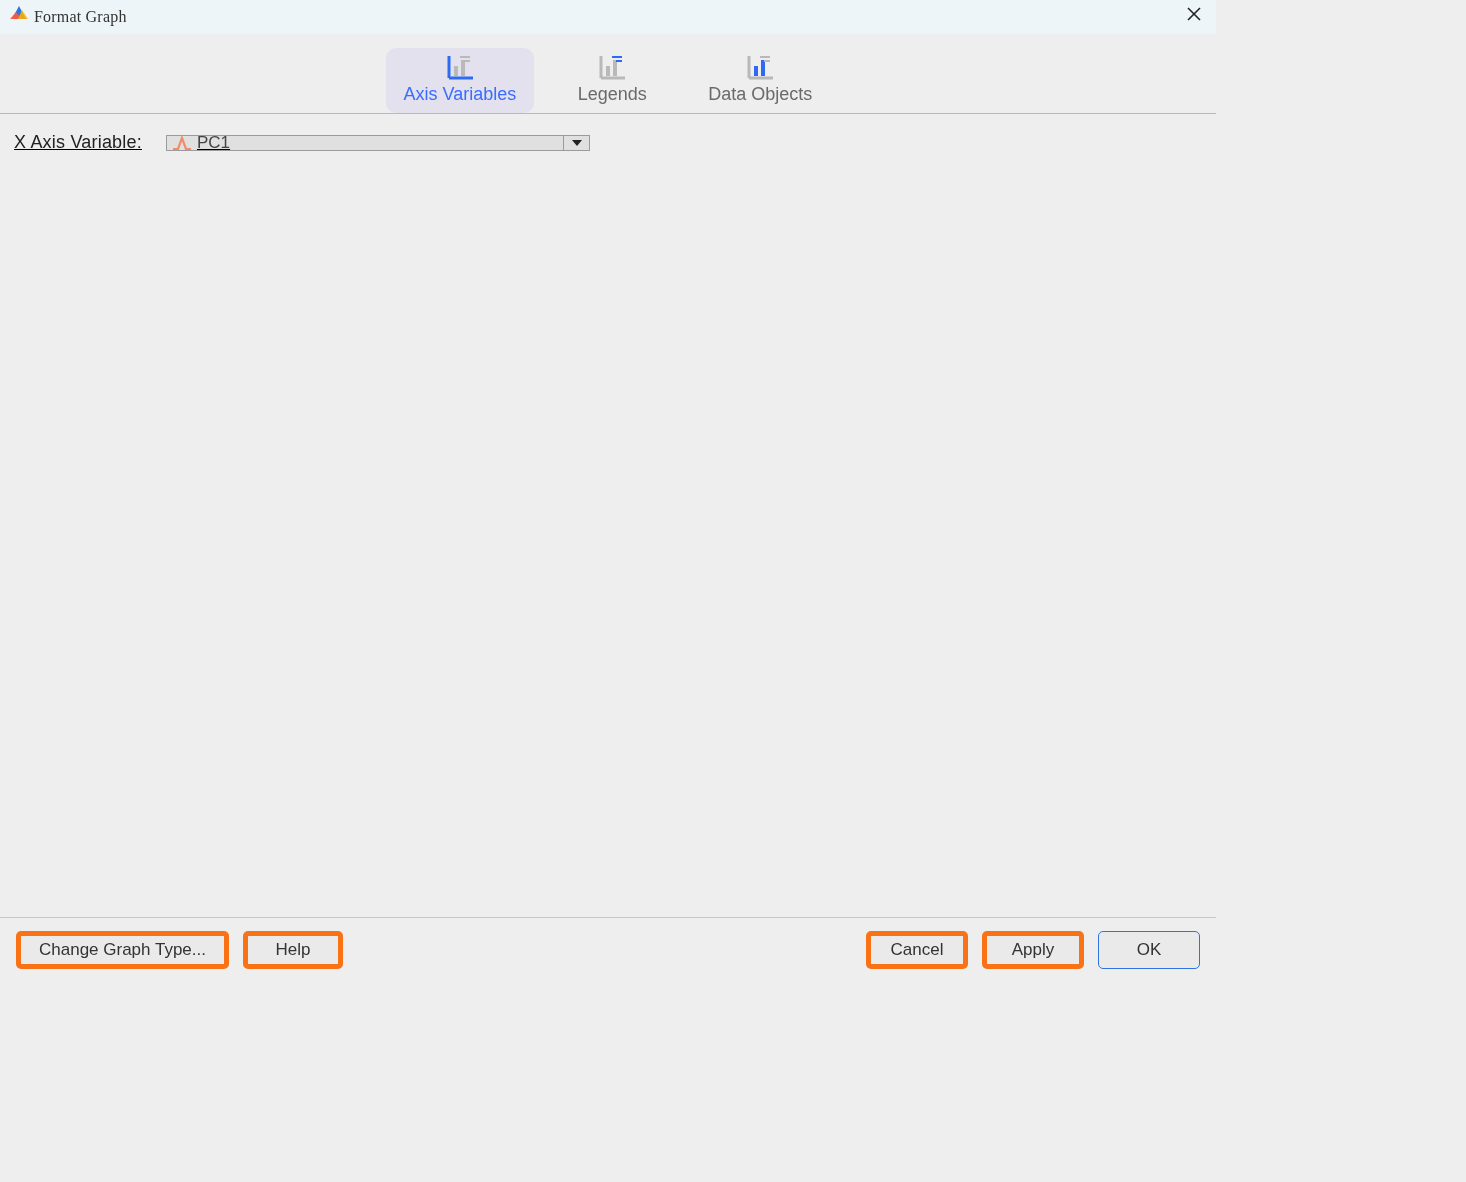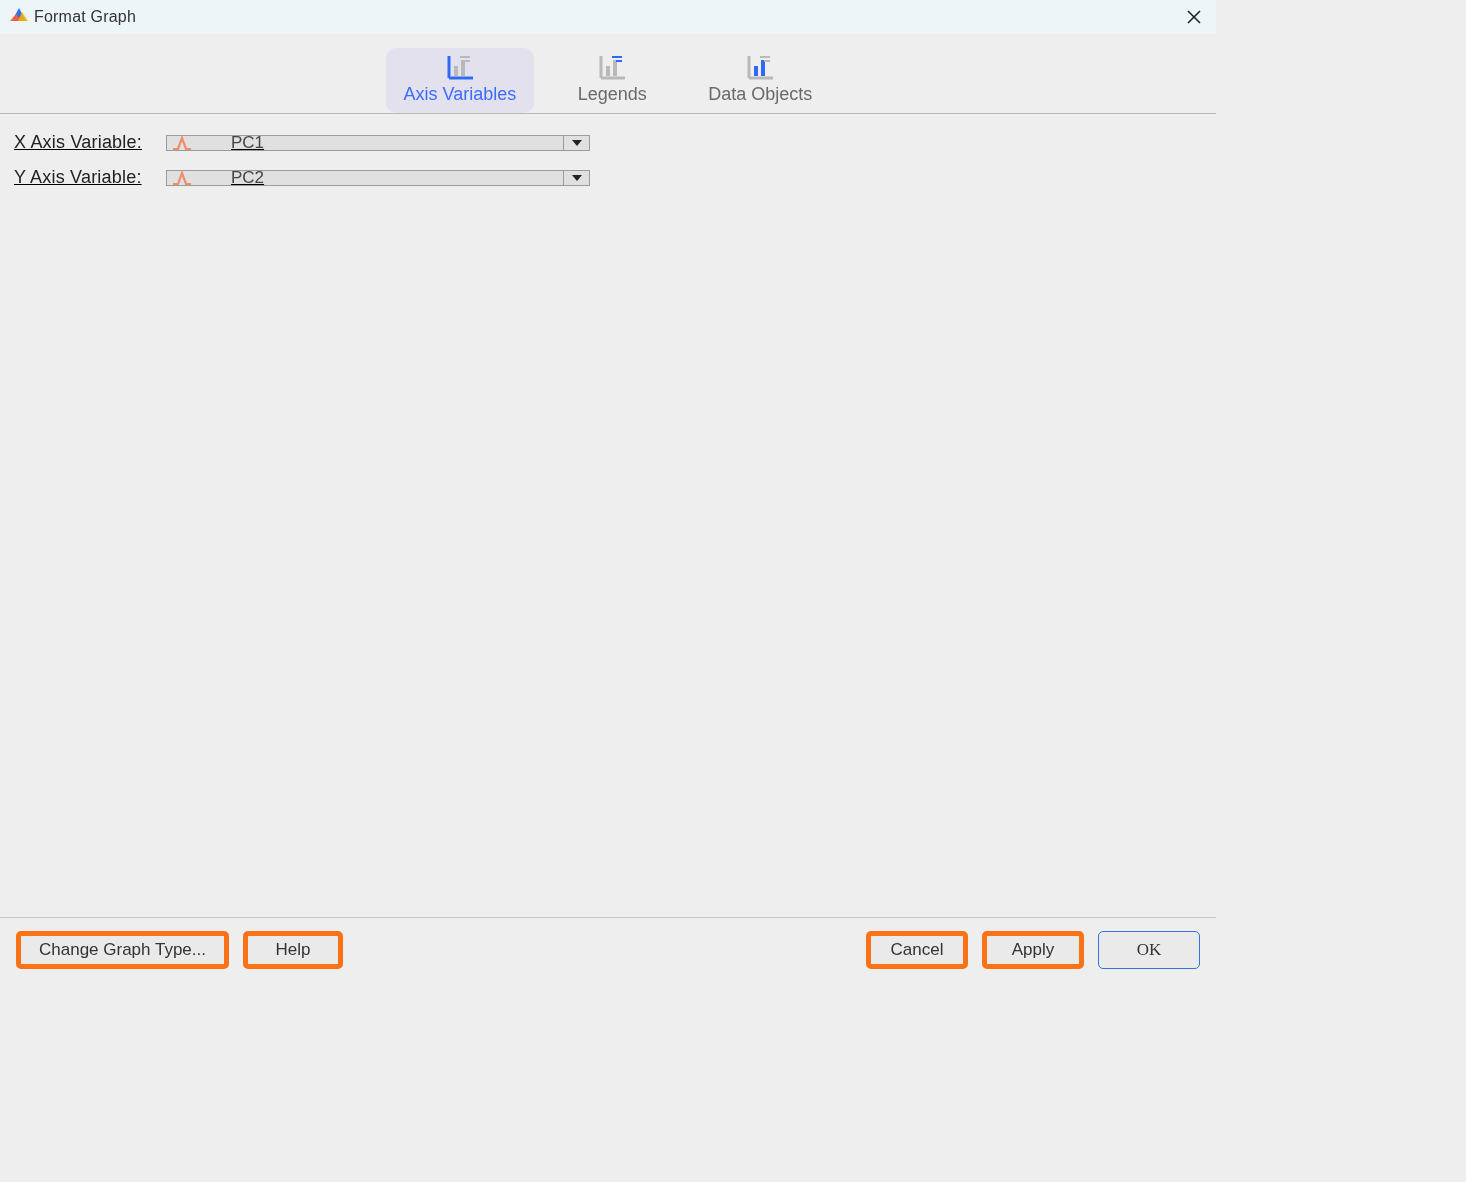--- a/index.html
+++ b/index.html
@@ -1,47 +1,47 @@
 <!DOCTYPE html>
 <html><head>
 <meta charset="utf-8">
 <style>
   * { box-sizing: border-box; margin: 0; padding: 0; }
   html, body { width: 1216px; height: 982px; font-family: -apple-system, "Segoe UI", Arial, sans-serif; background: #eeeeee; overflow: hidden; }
   .window { width: 1216px; height: 982px; display: flex; flex-direction: column; background: #eeeeee; position: relative; }
 
   
-  .titlebar { height: 34px; background: #eef5f9; display: flex; align-items: center; padding: 16px 10px; }
+  .titlebar { height: 34px; background: #eef5f9; display: flex; align-items: flex-end; padding: 8px 10px; font-family: Liberation Serif, serif; }
   .titlebar .title { font-size: 16px; color: #333; margin-left: 6px; letter-spacing: .2px; }
   .titlebar .spacer { flex: 1; }
   .titlebar .close { width: 24px; height: 24px; display:flex; align-items:center; justify-content:center; cursor:pointer; }
 
   
   .tabstrip { height: 80px; background: #eeeeee; display:flex; justify-content:center; align-items:flex-end; gap:18px; border-bottom:1px solid #b9b9b9; padding-bottom:0; }
   .tab { display:flex; flex-direction:column; align-items:center; justify-content:flex-end; padding:6px 18px 8px 18px; border-radius:10px; cursor:pointer; min-width:120px; }
   .tab.active { background:#e3e1ee; }
   .tab .tab-label { font-size:18px; color:#6a6a6a; margin-top:4px; }
   .tab.active .tab-label { color:#3a6cff; }
   .tab-icon { width:30px; height:26px; display:flex; align-items:center; justify-content:center; }
 
   
   .body { flex:1; padding:18px 14px;text-decoration:underline; }
   .form-row { display:flex; align-items:center; margin-bottom:14px; }
   .form-row .label { width:152px; font-size:18px; color:#222; letter-spacing:.2px; }
-  .dropdown { width:424px; height:16px; background:#e0e0e0; border:1px solid #9b9b9b; display:flex; align-items:center; position:relative; cursor:pointer;gap:34px; }
+  .dropdown { width:424px; height:16px; background:#e0e0e0; border:1px solid #9b9b9b; display:flex; align-items:center; position:relative; cursor:pointer; }
   .dropdown .dd-icon { width:30px; display:flex; align-items:center; justify-content:center; }
   .dropdown .dd-value { font-size:17px; color:#444; }
   .dropdown .dd-arrow { position:absolute; right:0; top:0; bottom:0; width:26px; border-left:1px solid #9b9b9b; display:flex; align-items:center; justify-content:center; }
 
   
   .footer-sep { height:1px; background:#c8c8c8; }
   .footer { height:64px; display:flex; align-items:center; padding:0 16px; gap:14px; }
   .footer .spacer { flex:1; }
   .btn { height:38px; padding:0 18px; font-size:17px; color:#333; background:#eaeaea; border:5px solid #f97316; border-radius:5px; cursor:pointer; display:flex; align-items:center; justify-content:center; }
-  .btn.primary { border:1.5px solid #2f74e0;font-family:Liberation Serif, serif; }
+  .btn.primary { border:1.5px solid #2f74e0; }
   .btn.wide { min-width:102px; }
 </style>
 </head>
 <body>
 
 <div class="window">
 
   <div class="titlebar">
     <span>
       <svg width="18" height="18" viewBox="0 0 18 18">
@@ -113,36 +113,20 @@
         </span>
         <span class="dd-value">PC1</span>
         <span class="dd-arrow">
           <svg width="12" height="8" viewBox="0 0 12 8">
             <polygon points="1,1 11,1 6,7" fill="#222"></polygon>
           </svg>
         </span>
       </div>
     </div>
 
-    <div class="form-row">
-      <span class="label">Y Axis  Variable:</span>
-      <div class="dropdown">
-        <span class="dd-icon">
-          <svg width="20" height="16" viewBox="0 0 20 16">
-            <polyline points="1,14 6,14 10,3 14,14 19,14" fill="none" stroke="#f08c6a" stroke-width="2.2"></polyline>
-          </svg>
-        </span>
-        <span class="dd-value">PC2</span>
-        <span class="dd-arrow">
-          <svg width="12" height="8" viewBox="0 0 12 8">
-            <polygon points="1,1 11,1 6,7" fill="#222"></polygon>
-          </svg>
-        </span>
-      </div>
-    </div>
   </div>
 
   <div class="footer-sep"></div>
   <div class="footer">
     <button class="btn">Change Graph Type...</button>
     <button class="btn" style="min-width:100px">Help</button>
     <span class="spacer"></span>
     <button class="btn wide">Cancel</button>
     <button class="btn wide">Apply</button>
     <button class="btn wide primary">OK</button>

